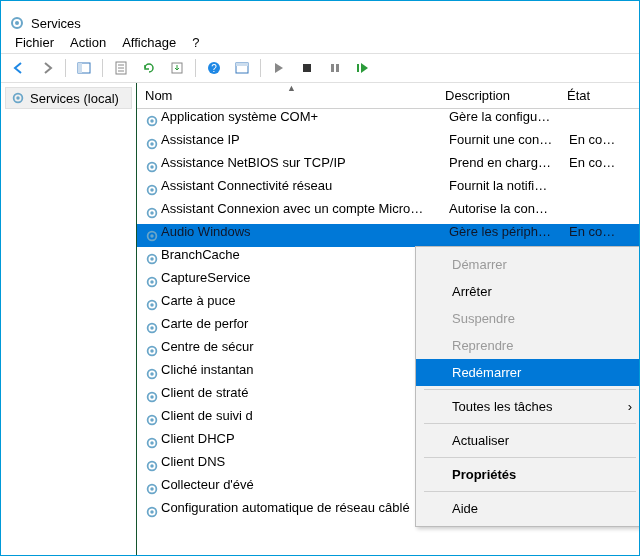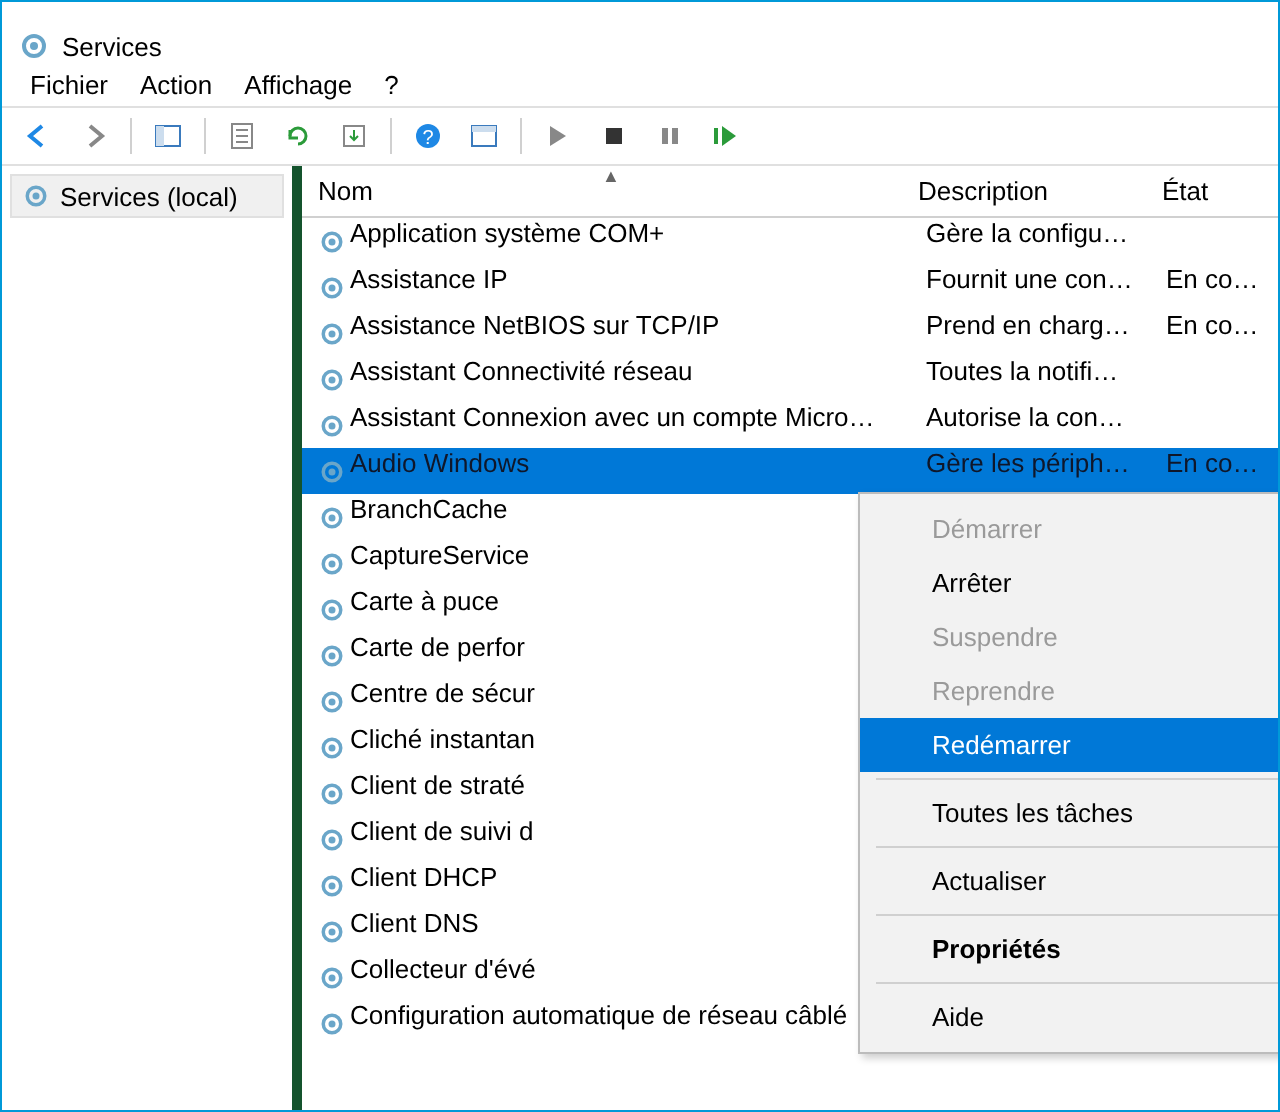--- a/index.html
+++ b/index.html
@@ -52,22 +52,22 @@
     border: 1px solid transparent;
     display: inline-flex; align-items: center; justify-content: center;
     border-radius: 2px;
   }
   .sep { width: 1px; height: 18px; background: #d0d0d0; margin: 0 2px; }
   .content {
     display: flex;
     height: calc(100% - 82px);
   }
   .sidebar {
-    width: 150px;
-    border-right: 5px solid #14532d;
+    width: 136px;
+    border-right: 1px solid #14532d;
     padding: 4px;
   }
   .sidebar-item {
     display: flex; align-items: center; gap: 4px;
     padding: 2px 4px;
     background: #f0f0f0;
     border: 1px solid #e0e0e0;
   }
   .main {
     flex: 1;
@@ -290,21 +290,21 @@
           <span class="row-state">En co…</span>
         </div>
         <div class="row">
           <span class="row-icon">
             <svg width="14" height="14" viewBox="0 0 16 16">
               <circle cx="8" cy="8" r="5" fill="none" stroke="#6aa6c9" stroke-width="2"></circle>
               <circle cx="8" cy="8" r="2" fill="#6aa6c9"></circle>
             </svg>
           </span>
           <span class="row-name">Assistant Connectivité réseau</span>
-          <span class="row-desc">Toutes la notifi…</span>
+          <span class="row-desc">Fournit la notifi…</span>
           <span class="row-state"></span>
         </div>
         <div class="row">
           <span class="row-icon">
             <svg width="14" height="14" viewBox="0 0 16 16">
               <circle cx="8" cy="8" r="5" fill="none" stroke="#6aa6c9" stroke-width="2"></circle>
               <circle cx="8" cy="8" r="2" fill="#6aa6c9"></circle>
             </svg>
           </span>
           <span class="row-name">Assistant Connexion avec un compte Micro…</span>

